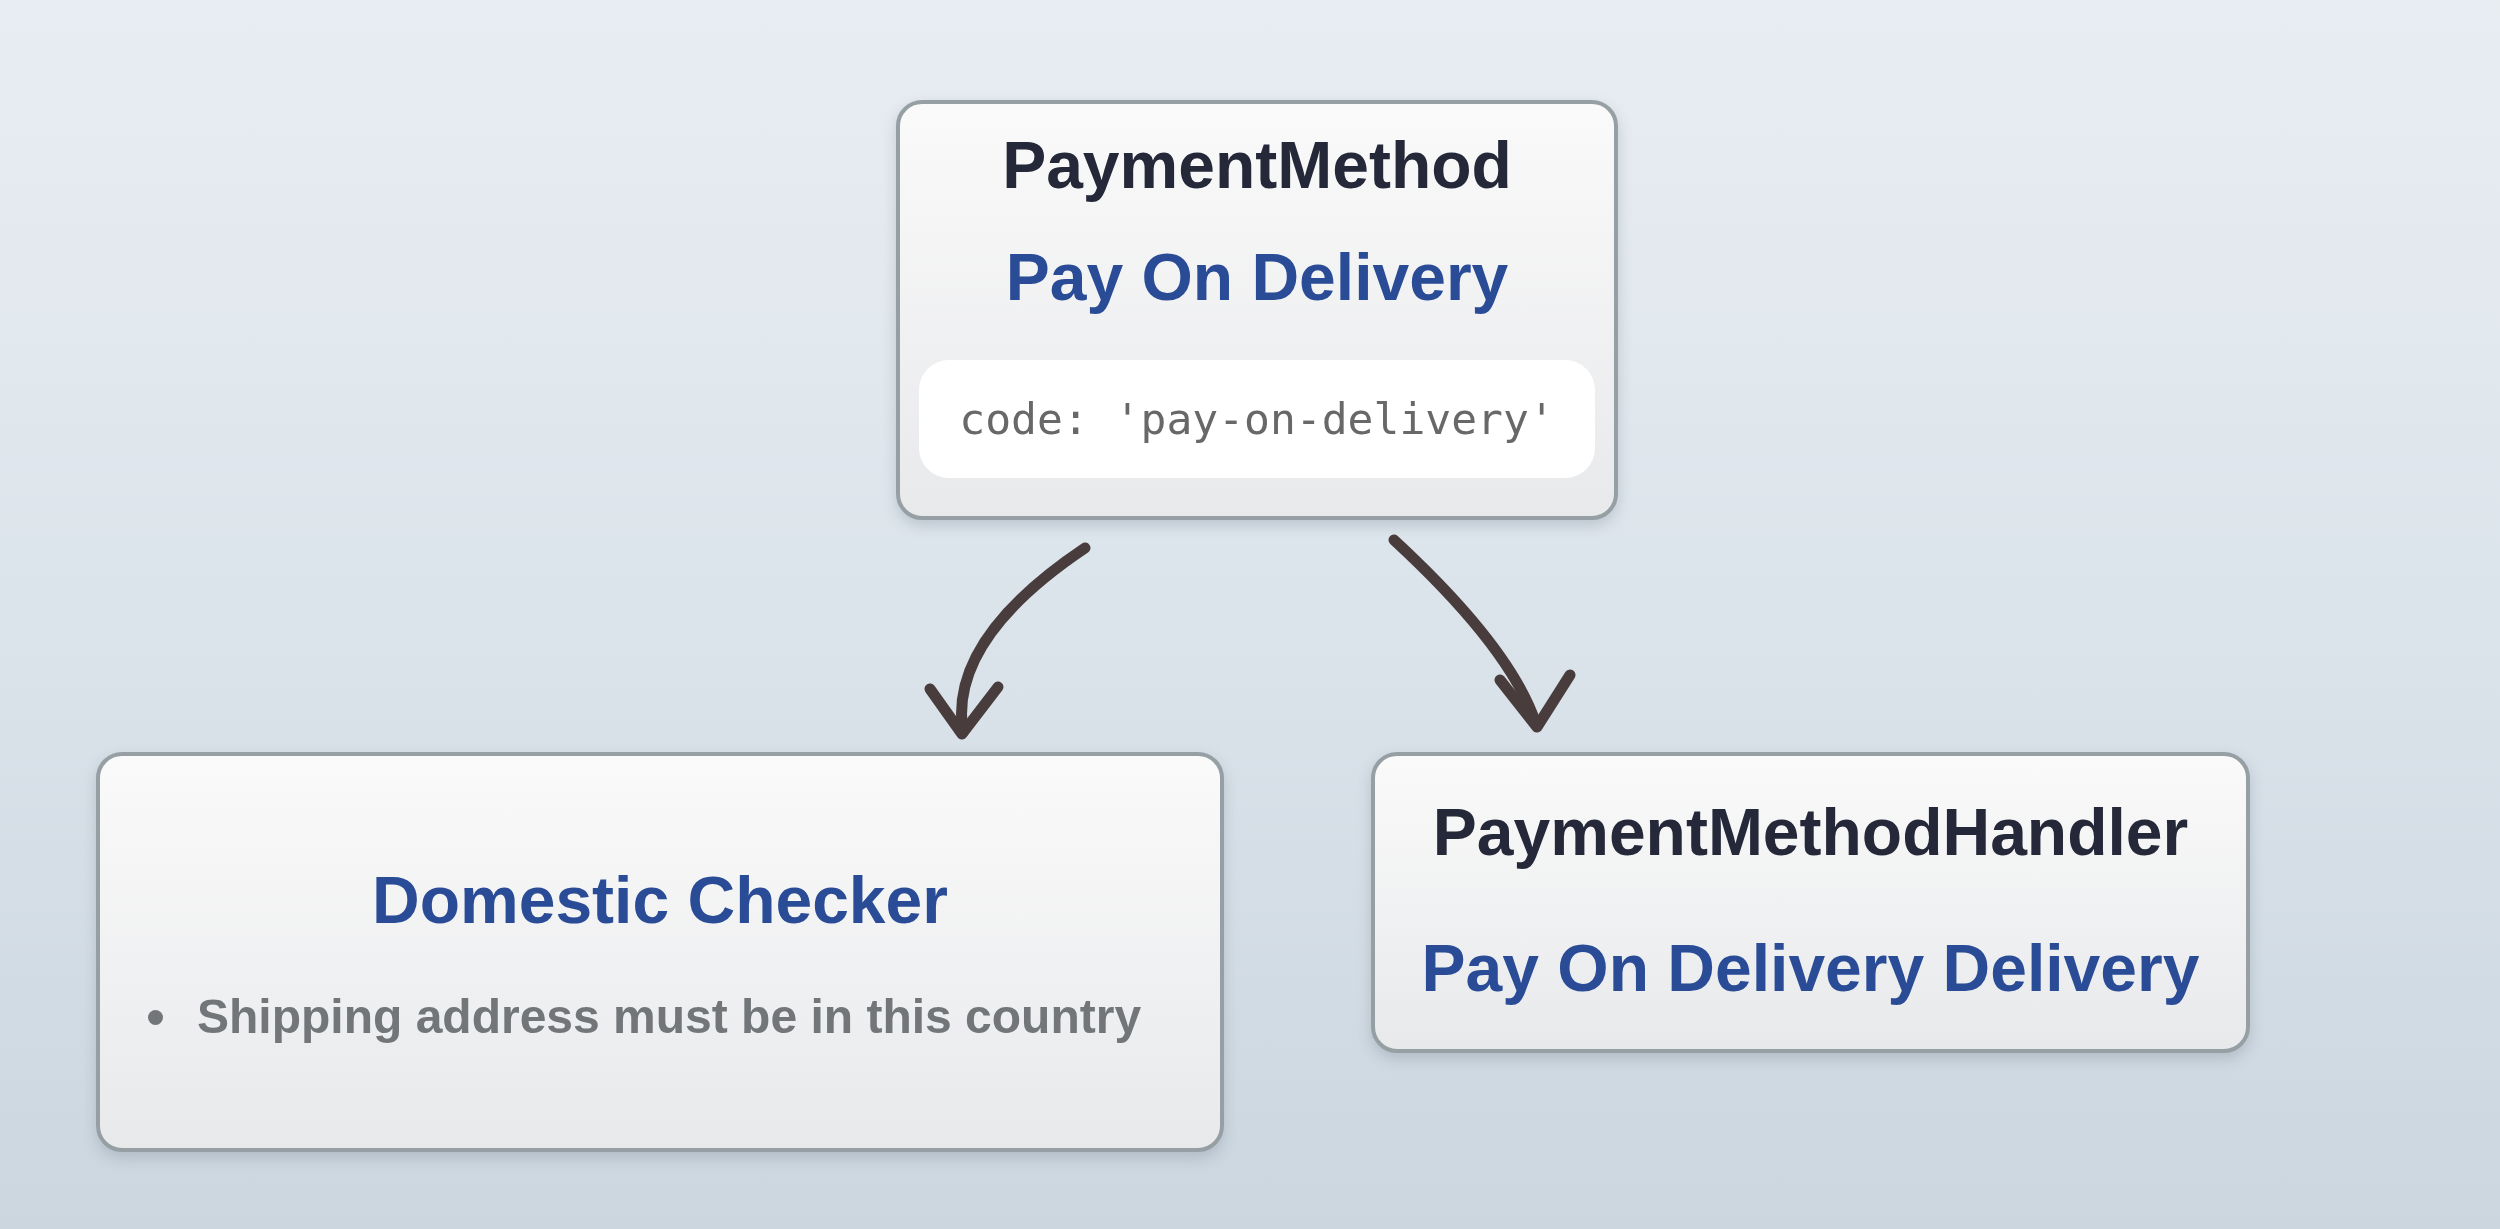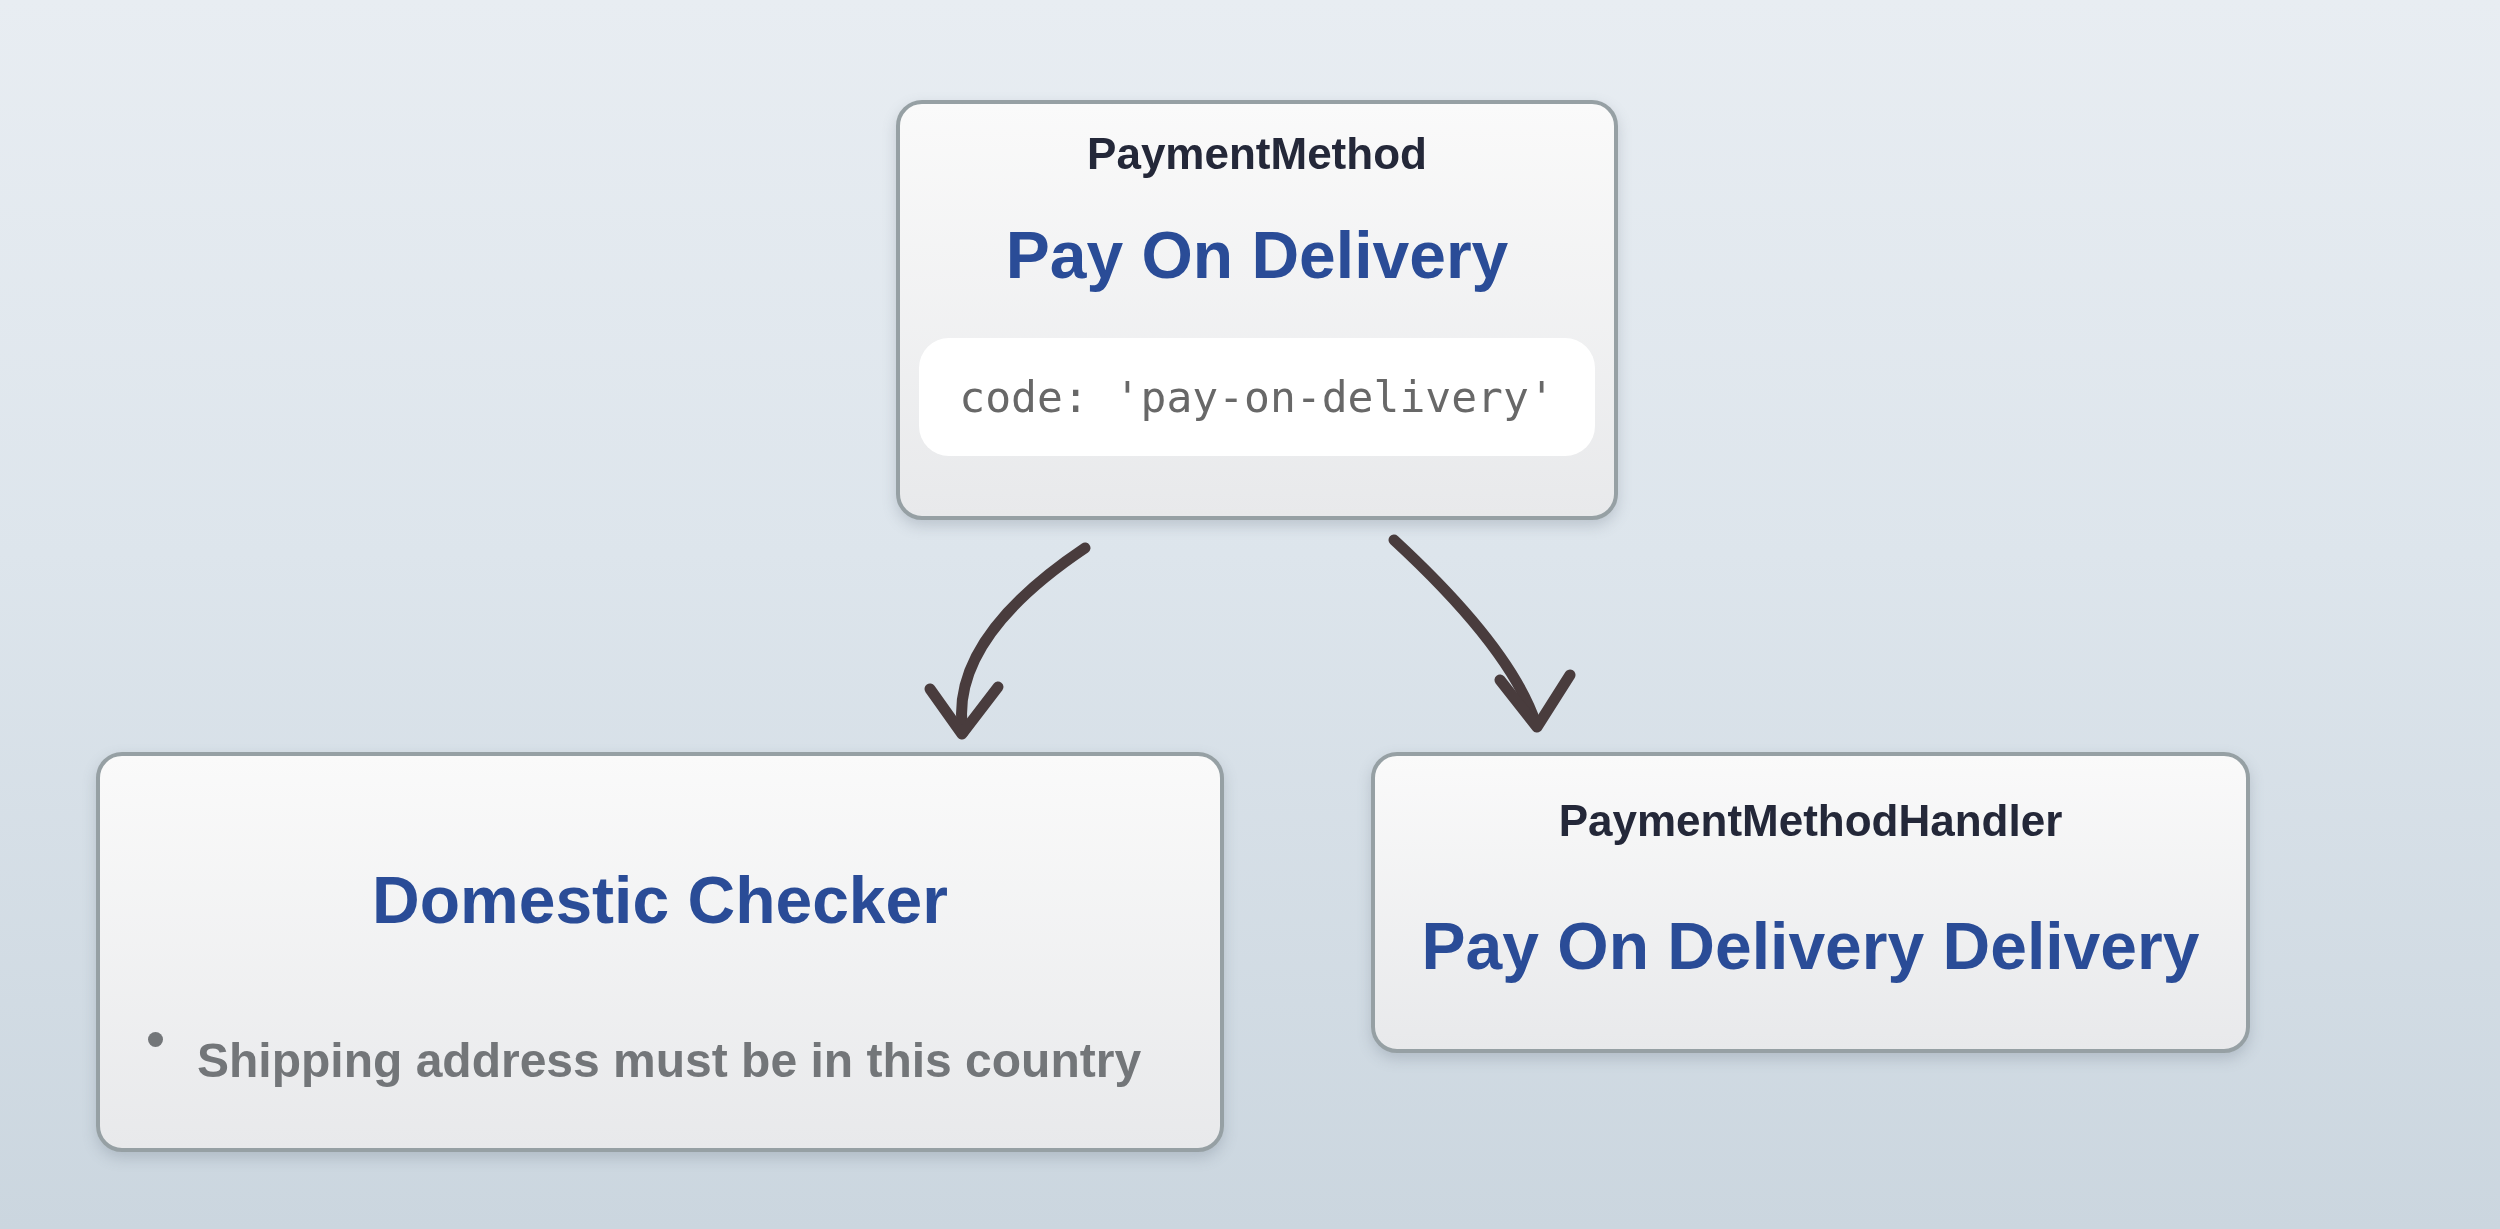--- a/index.html
+++ b/index.html
@@ -28,21 +28,21 @@
     box-sizing:border-box;
     border:4px solid var(--c-node-border);
     border-radius:26px;
     background:linear-gradient(180deg,var(--c-node-bg-top) 0%,var(--c-node-bg-bottom) 100%);
     box-shadow:0 6px 14px rgba(90,105,120,.25);
     display:flex;
     flex-direction:column;
     align-items:center;
   }
   .node-title{
-    font-size:44px;
+    font-size:66px;
     font-weight:bold;
     color:var(--c-title);
     line-height:1;
     white-space:nowrap;
   }
   .node-subtitle{
     font-size:66px;
     font-weight:bold;
     color:var(--c-accent-blue);
     line-height:1;
@@ -79,21 +79,20 @@
     background:var(--c-muted);
     flex:0 0 auto;
   }
   .bullet-text{
     margin-left:34px;
     font-size:48px;
     font-weight:bold;
     color:var(--c-muted);
     line-height:1;
     white-space:nowrap;
-    margin-top:44px;
   }
   
   #node-handler{left:1371px;top:752px;width:879px;height:301px;padding-top:43px;}
   #node-handler .node-subtitle{margin-top:70px;}
   
   .arrows{position:absolute;left:0;top:0;width:2500px;height:1229px;pointer-events:none;}
   .arrows path{
     fill:none;
     stroke:var(--c-arrow);
     stroke-width:11;

